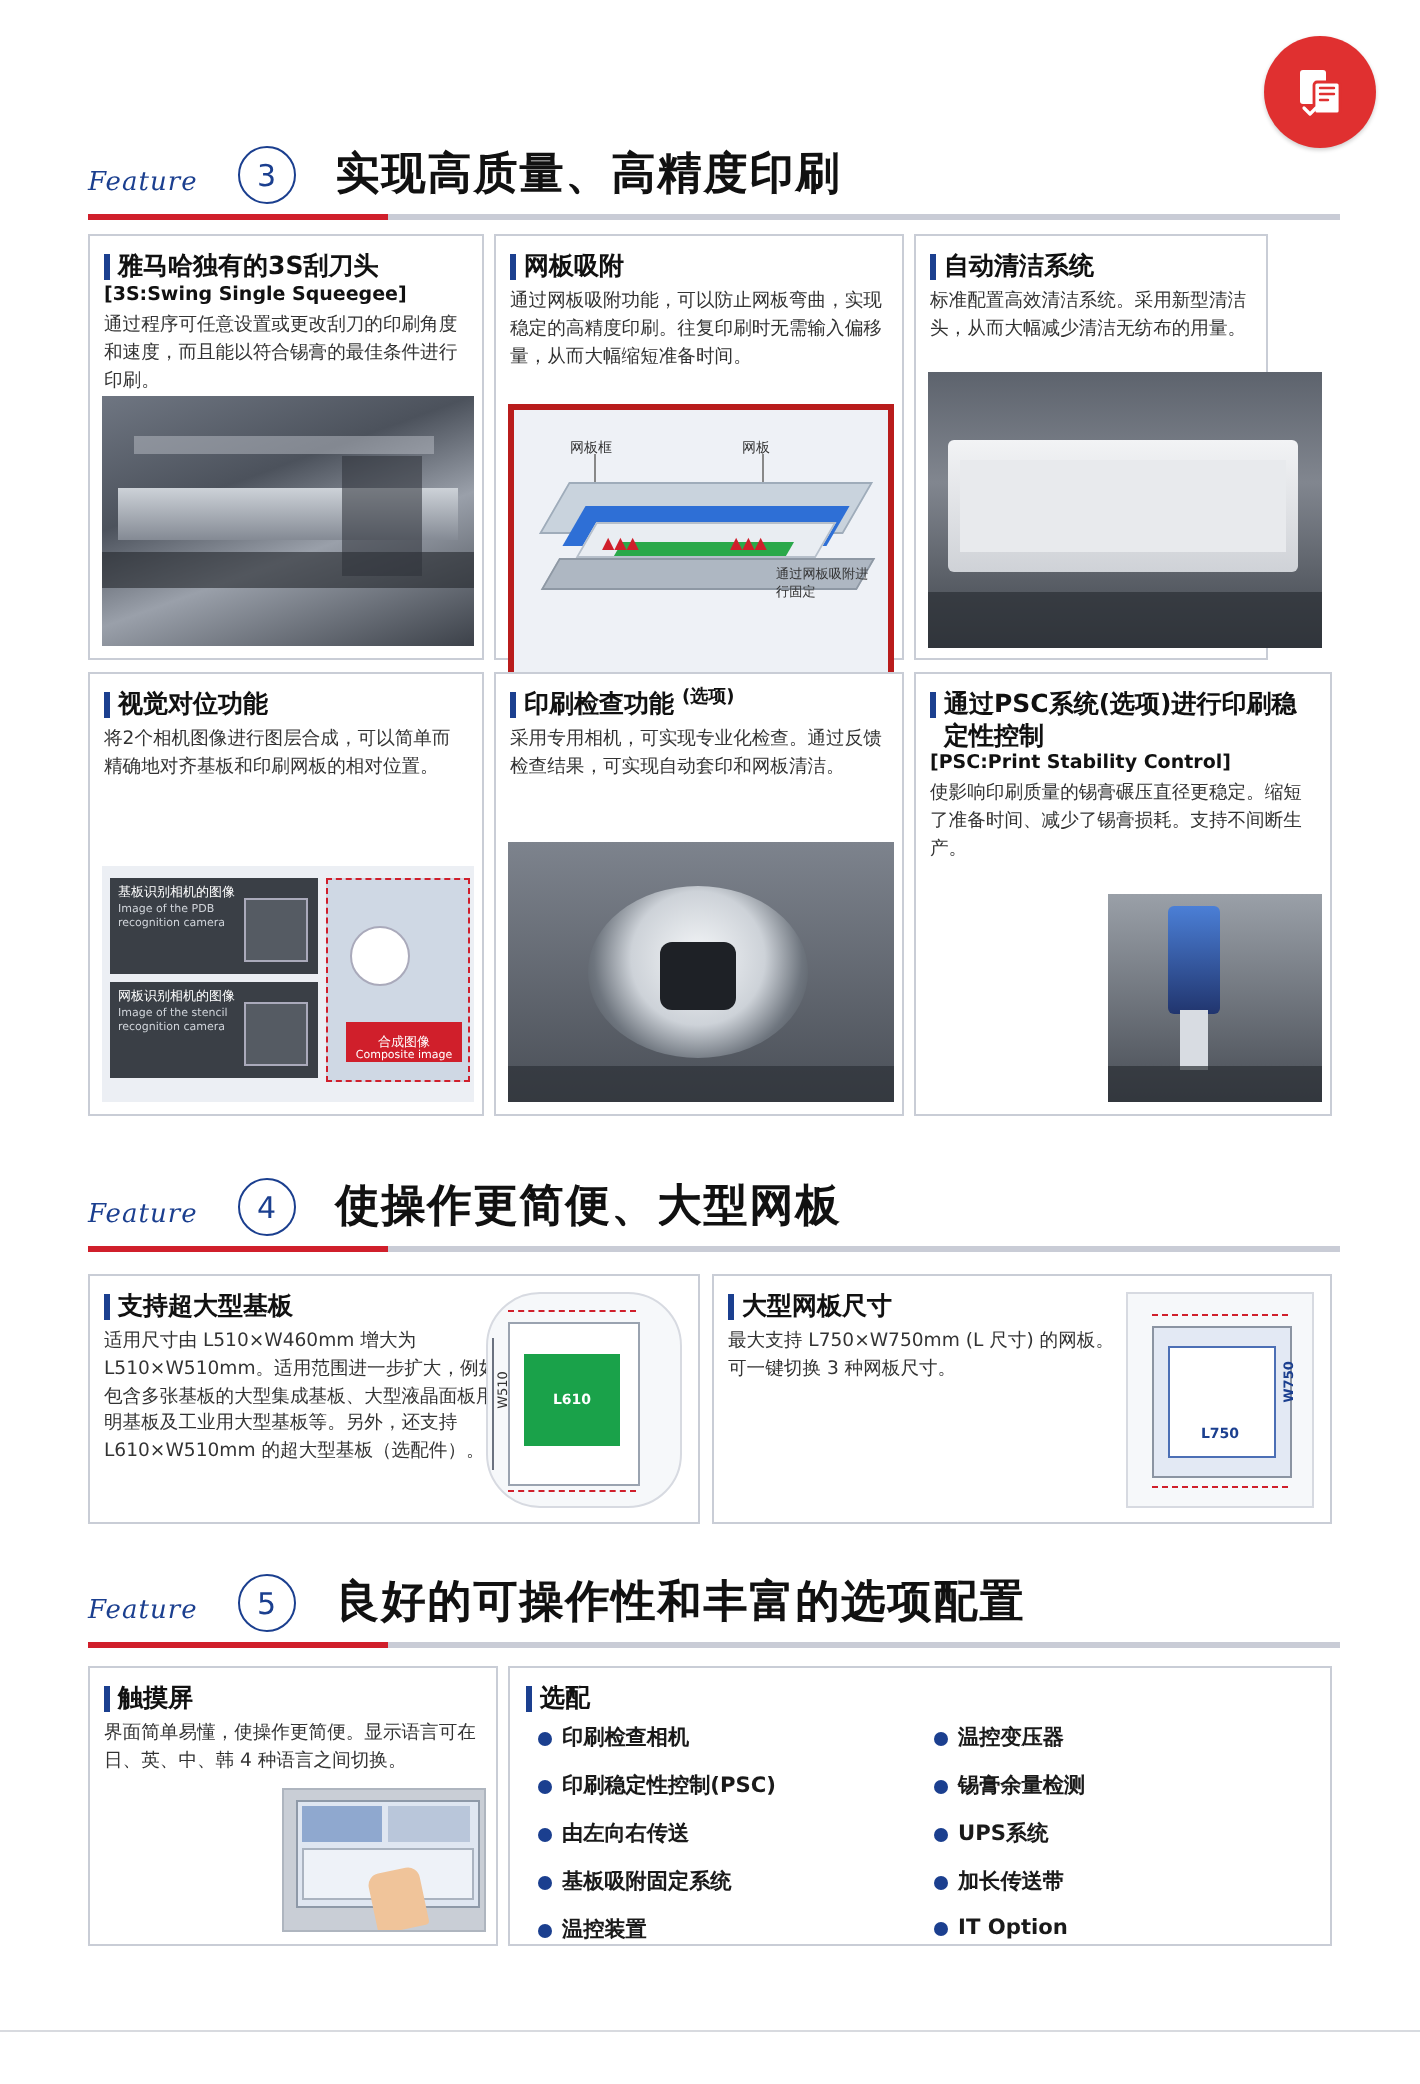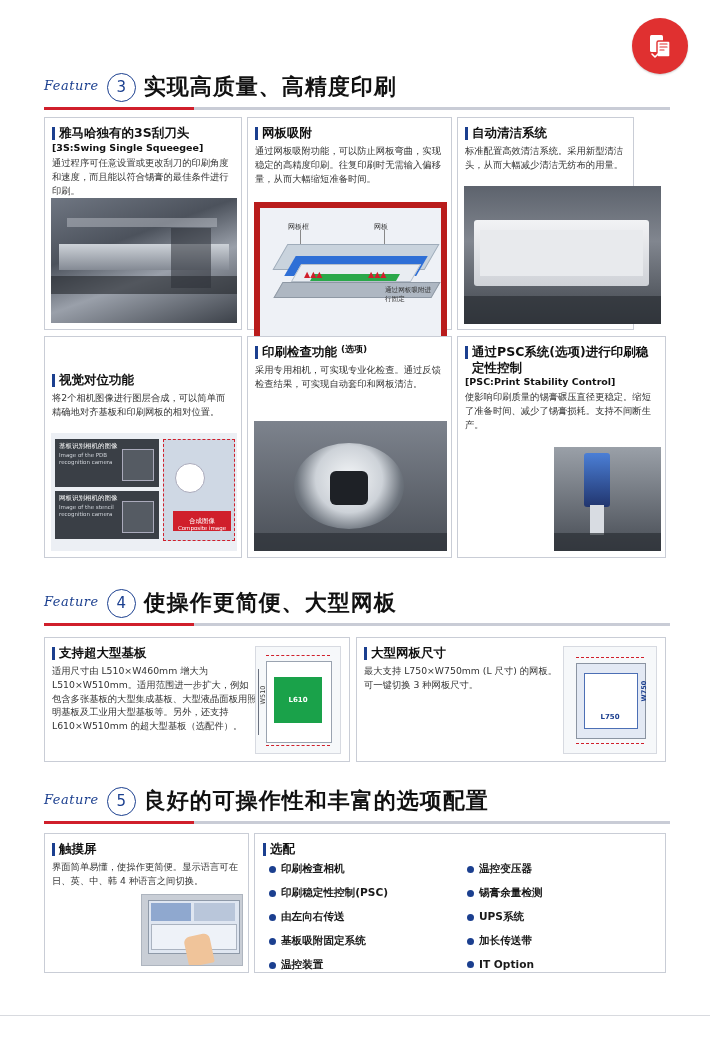--- a/index.html
+++ b/index.html
@@ -34,22 +34,22 @@
     display: flex;
     align-items: center;
     justify-content: center;
     box-shadow: 0 1px 2px rgba(0,0,0,.2);
   }
   .badge svg { display:block; }
 
   
   .feature-head {
     display: flex;
-    align-items: center;
-    gap: 8px;
+    align-items: flex-end;
+    gap: 20px;
     padding: 0 40px 0 44px;
   }
   .feature-word {
     font-family: "DejaVu Serif", "Liberation Serif", serif;
     font-style: italic;
     color: #1b3f8f;
     font-size: 13px;
     letter-spacing: .5px;
     padding-bottom: 4px;
   }
@@ -180,21 +180,21 @@
       <div style="position:absolute;left:16px;top:20px;width:150px;height:9px;background:#b9bec6;opacity:.5;"></div>
       <div style="position:absolute;left:120px;top:30px;width:40px;height:60px;background:#2d3238;opacity:.55;"></div>
     </div>
   </div>
 
   <div class="box" style="left:247px; top:117px; width:205px; height:213px;">
     <div style="padding:7px 8px 0 7px;">
       <div class="bx-title">网板吸附</div>
       <div class="bx-text">通过网板吸附功能，可以防止网板弯曲，实现稳定的高精度印刷。往复印刷时无需输入偏移量，从而大幅缩短准备时间。</div>
     </div>
-    <div class="photo" style="left:6px; top:84px; width:193px; height:158px; background:#eef1f6; border:6px solid #b91c1c; box-sizing:border-box;">
+    <div class="photo" style="left:6px; top:84px; width:193px; height:158px; background:#eef1f6; border:3px solid #b91c1c; box-sizing:border-box;">
       <div style="position:absolute; left:28px; top:14px; font-size:7px; color:#333;">网板框</div>
       <div style="position:absolute; left:114px; top:14px; font-size:7px; color:#333;">网板</div>
       <div style="position:absolute;left:40px;top:22px;width:1px;height:14px;background:#888;"></div>
       <div style="position:absolute;left:124px;top:22px;width:1px;height:22px;background:#888;"></div>
 
       <div style="position:absolute;left:20px;top:36px;width:150px;height:24px;background:#c9d3dd;transform:skewX(-30deg);border:1px solid #9facba;"></div>
       <div style="position:absolute;left:30px;top:48px;width:132px;height:20px;background:#2e6fd6;transform:skewX(-30deg);"></div>
       <div style="position:absolute;left:36px;top:56px;width:118px;height:16px;background:#e9edf2;transform:skewX(-30deg);border:1px solid #b6bfca;"></div>
       <div style="position:absolute;left:52px;top:66px;width:86px;height:7px;background:#2aa84a;transform:skewX(-30deg);"></div>
       <div style="position:absolute;left:18px;top:74px;width:156px;height:14px;background:#aeb7c2;transform:skewX(-30deg);border:1px solid #8e98a4;"></div>
@@ -210,21 +210,21 @@
       <div class="bx-text">标准配置高效清洁系统。采用新型清洁头，从而大幅减少清洁无纺布的用量。</div>
     </div>
     <div class="photo" style="left:6px; top:68px; width:197px; height:138px; background:linear-gradient(180deg,#5d636d 0%,#81868f 40%,#3f444b 100%);">
       <div style="position:absolute;left:10px;top:34px;width:175px;height:66px;background:linear-gradient(180deg,#f2f3f5,#cfd2d7);border-radius:3px;"></div>
       <div style="position:absolute;left:16px;top:44px;width:163px;height:46px;background:#e8eaed;"></div>
       <div style="position:absolute;left:0;top:110px;width:197px;height:28px;background:#2b2f35;opacity:.7;"></div>
     </div>
   </div>
 
   <div class="box" style="left:44px; top:336px; width:198px; height:222px;">
-    <div style="padding:7px 8px 0 7px;margin-top:28px;">
+    <div style="padding:7px 8px 0 7px;">
       <div class="bx-title">视觉对位功能</div>
       <div class="bx-text">将2个相机图像进行图层合成，可以简单而精确地对齐基板和印刷网板的相对位置。</div>
     </div>
     <div class="photo" style="left:6px; top:96px; width:186px; height:118px; background:#eceff4;">
       <div style="position:absolute;left:4px;top:6px;width:104px;height:48px;background:#3a3f46;">
         <div style="position:absolute;left:4px;top:3px;font-size:6.5px;color:#fff;text-align:center;">基板识别相机的图像</div>
         <div style="position:absolute;left:4px;top:13px;width:62px;font-size:5.5px;color:#cfd3d9;line-height:1.2;">Image of the PDB recognition camera</div>
         <div style="position:absolute;right:5px;top:10px;width:30px;height:30px;border:1px solid #aab;background:#555b63;"></div>
       </div>
       <div style="position:absolute;left:4px;top:58px;width:104px;height:48px;background:#3a3f46;">
@@ -276,21 +276,21 @@
       <div class="feature-title">使操作更简便、大型网板</div>
     </div>
     <div class="rule"></div>
   </div>
 
   <div class="box" style="left:44px; top:637px; width:306px; height:125px;">
     <div style="padding:7px 8px 0 7px; width:205px;">
       <div class="bx-title">支持超大型基板</div>
       <div class="bx-text">适用尺寸由 L510×W460mm 增大为 L510×W510mm。适用范围进一步扩大，例如包含多张基板的大型集成基板、大型液晶面板用照明基板及工业用大型基板等。另外，还支持 L610×W510mm 的超大型基板（选配件）。</div>
     </div>
-    <div class="diagram" style="right:8px; top:8px; width:86px; height:108px; background:#f6f8fa;">
+    <div class="diagram" style="right:8px; top:8px; width:98px; height:108px; background:#f6f8fa;border-radius:27px;">
       <div style="position:absolute;left:10px;top:14px;width:64px;height:80px;border:1px solid #9aa3b0;background:#fff;"></div>
       <div style="position:absolute;left:18px;top:30px;width:48px;height:46px;background:#1aa24a;"></div>
       <div style="position:absolute;left:18px;top:46px;width:48px;height:14px;display:flex;align-items:center;justify-content:center;color:#fff;font-size:7px;font-weight:bold;">L610</div>
       <div style="position:absolute;left:2px;top:22px;width:6px;height:66px;border-left:1px solid #6b7280;"></div>
       <div style="position:absolute;left:-2px;top:44px;transform:rotate(-90deg);font-size:6.5px;color:#333;">W510</div>
       <div style="position:absolute;left:10px;top:8px;width:64px;border-top:1px dashed #d01f2b;"></div>
       <div style="position:absolute;left:10px;top:98px;width:64px;border-top:1px dashed #d01f2b;"></div>
     </div>
   </div>
 

